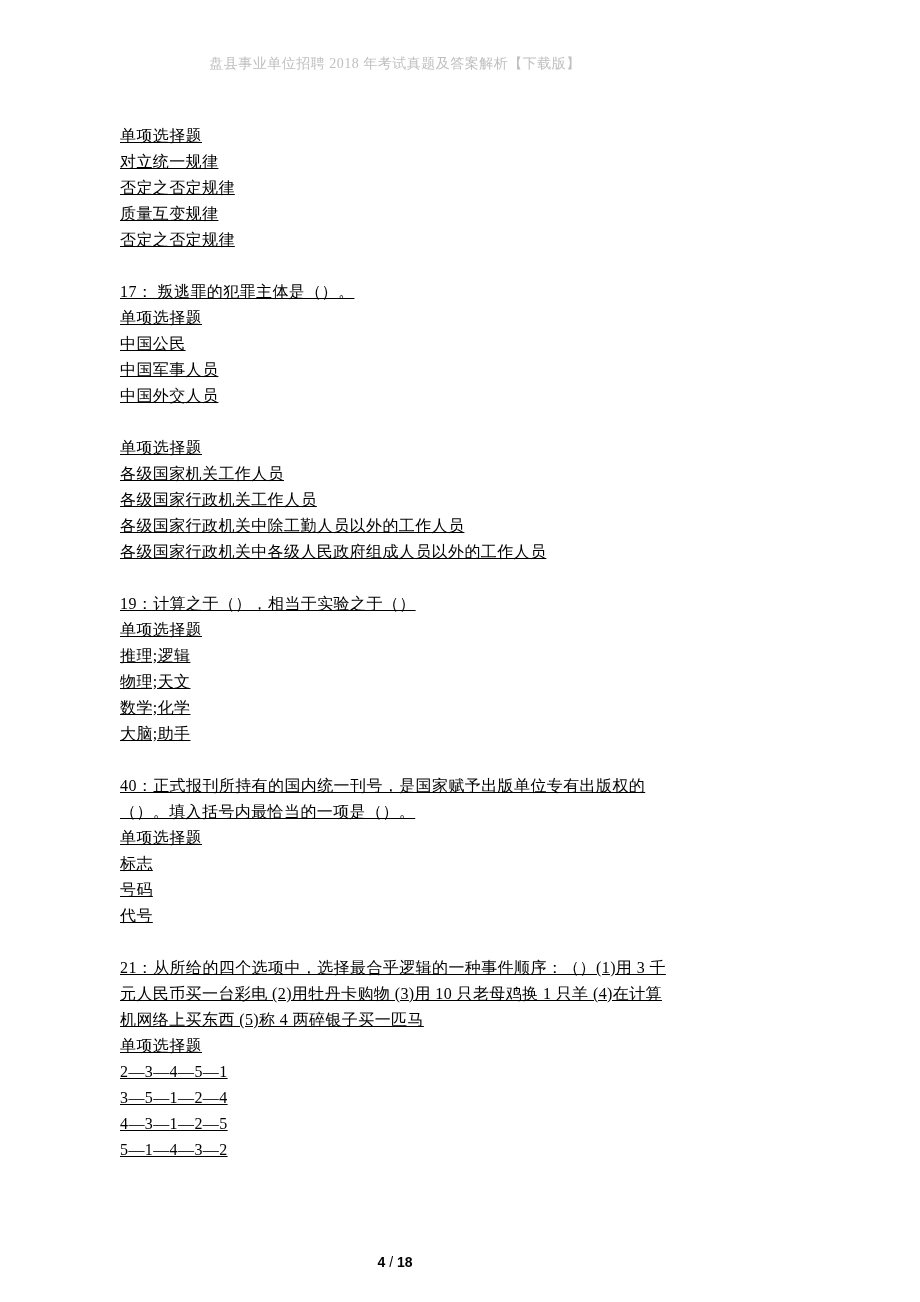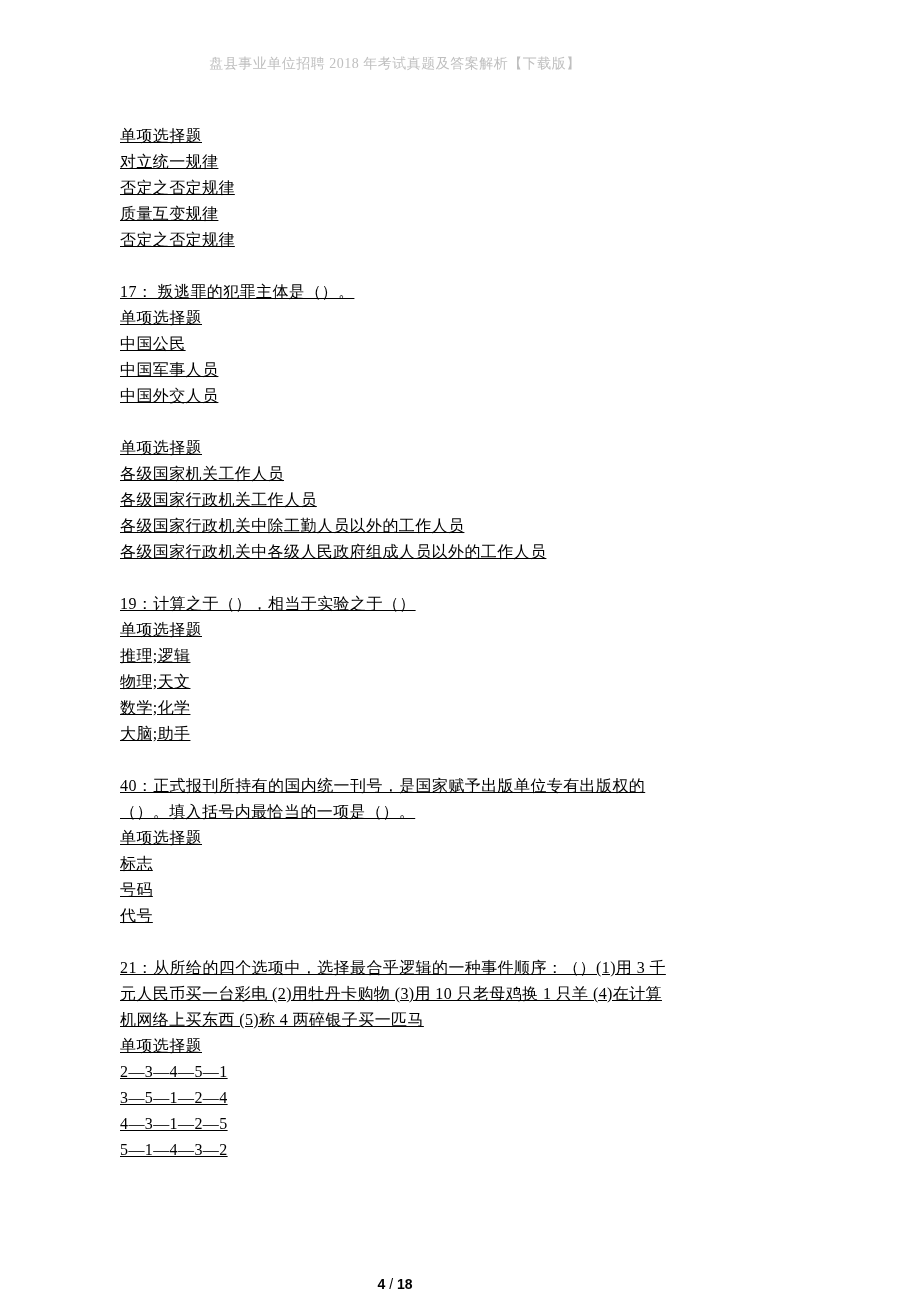--- a/index.html
+++ b/index.html
@@ -33,21 +33,21 @@
   }
   .block {
     margin-bottom: 26px;
   }
   .option-line {
     display: block;
     text-decoration: underline;
   }
   .footer-text {
     position: absolute;
-    bottom: 10px;
+    bottom: 32px;
     left: 0;
     right: 0;
     text-align: center;
     font-size: 14px;
     font-family: Arial, "SimSun", sans-serif;
   }
   .footer-text b {
     font-weight: bold;
   }
 </style>

